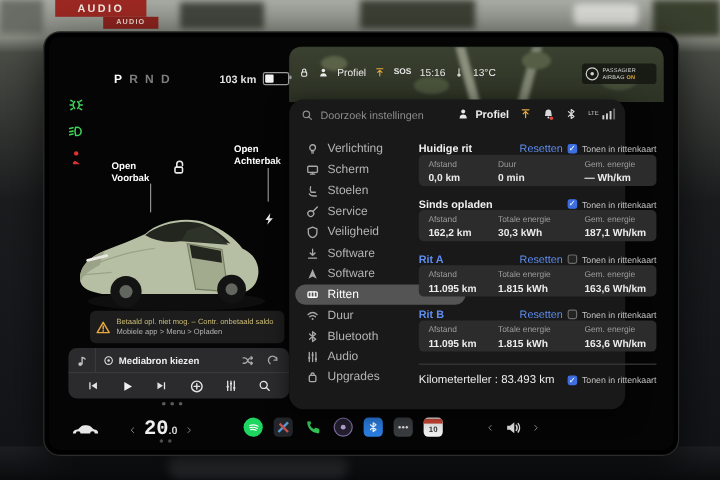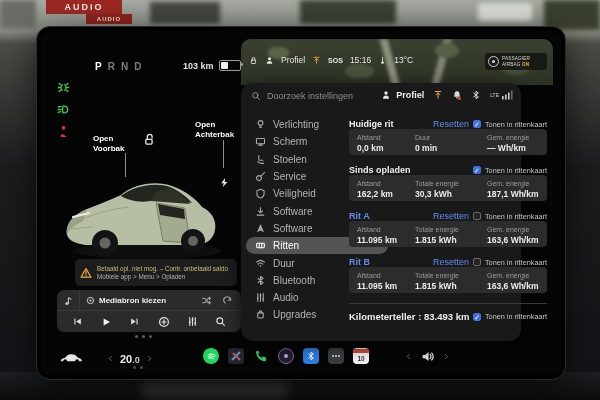--- a/index.html
+++ b/index.html
@@ -44,21 +44,21 @@
   #media .row1{display:flex;align-items:center;height:20px;border-bottom:1px solid #3a3a3c;}
   #media .notebox{width:22px;height:20px;display:flex;align-items:center;justify-content:center;border-right:1px solid #3a3a3c;color:#bdbdbd;}
   #media .src{display:flex;align-items:flex-start;gap:4px;margin-left:6px;color:#ededed;font-size:8px;font-weight:bold;}
   #media .r1icons{margin-left:auto;margin-right:8px;display:flex;gap:10px;color:#bdbdbd;}
   #media .row2{display:flex;align-items:center;justify-content:space-around;height:21px;color:#e0e0e0;padding:0 6px;}
   #pagedots{left:98px;top:308px;display:flex;gap:4px;}
   #pagedots i{width:3px;height:3px;border-radius:50%;background:#5c5c5c;}
   
   .launch{color:#dedede;}
   #temp{left:70px;top:322px;display:flex;align-items:center;gap:6px;color:#efefef;}
-  #temp .tv{font-size:11px;font-weight:bold;}
+  #temp .tv{font-size:17px;font-weight:bold;font-family:Liberation Mono, monospace;}
   #temp .td{font-size:9px;font-weight:bold;color:#cfcfcf;}
   #tempdots{left:96px;top:339px;display:flex;gap:4px;}
   #tempdots i{width:3px;height:3px;border-radius:50%;background:#4d4d4d;}
   #dock{left:166px;top:321px;display:flex;gap:9px;align-items:center;}
   .dock-ic{width:16px;height:16px;border-radius:4px;display:flex;align-items:center;justify-content:center;box-sizing:border-box;}
   #volume{left:368px;top:323px;display:flex;align-items:center;gap:9px;color:#cfcfcf;}
   .chev{width:7px;height:9px;color:#9f9f9f}
   
   #mapstrip{left:204px;top:12px;width:312px;height:46px;border-radius:10px 10px 0 0;overflow:hidden;
     background:#333a2d;}
@@ -103,21 +103,21 @@
     font-size:7px;line-height:7px;color:#fff;text-align:center;}
   .chk.on{background:#3d6fe0;border-color:#3d6fe0;}
   .chk.on:after{content:"\2713";}
   .card{position:absolute;left:0;width:198px;height:26px;background:#2c2c2c;border-radius:4px;display:flex;box-sizing:border-box;padding-top:5px;}
   .col{padding-left:8px;box-sizing:border-box;}
   .col .sl{font-size:7px;color:#9b9b9b;white-space:nowrap;}
   .col .sv{font-size:8.5px;color:#ececec;font-weight:bold;margin-top:2px;white-space:nowrap;}
   .c1{width:58px;}.c2{width:72px;}.c3{width:68px;}
   #divider{position:absolute;left:0;top:220px;width:198px;height:1px;background:#3a3a3a;}
   #odorow{position:absolute;left:0;top:228px;width:198px;display:flex;align-items:center;}
-  #odorow .ol{font-size:9.5px;font-weight:bold;color:#ededed;white-space:nowrap;}
+  #odorow .ol{font-size:9.5px;font-weight:normal;color:#ededed;white-space:nowrap;}
 </style>
 </head>
 <body>
 <div id="stage">
 
 <svg width="0" height="0" style="position:absolute">
   <defs>
     <symbol id="i-search" viewBox="0 0 12 12">
           <circle class="st" cx="5.2" cy="5.2" r="3.2"></circle>
           <path class="st" d="M7.6,7.6 L10.2,10.2"></path>

